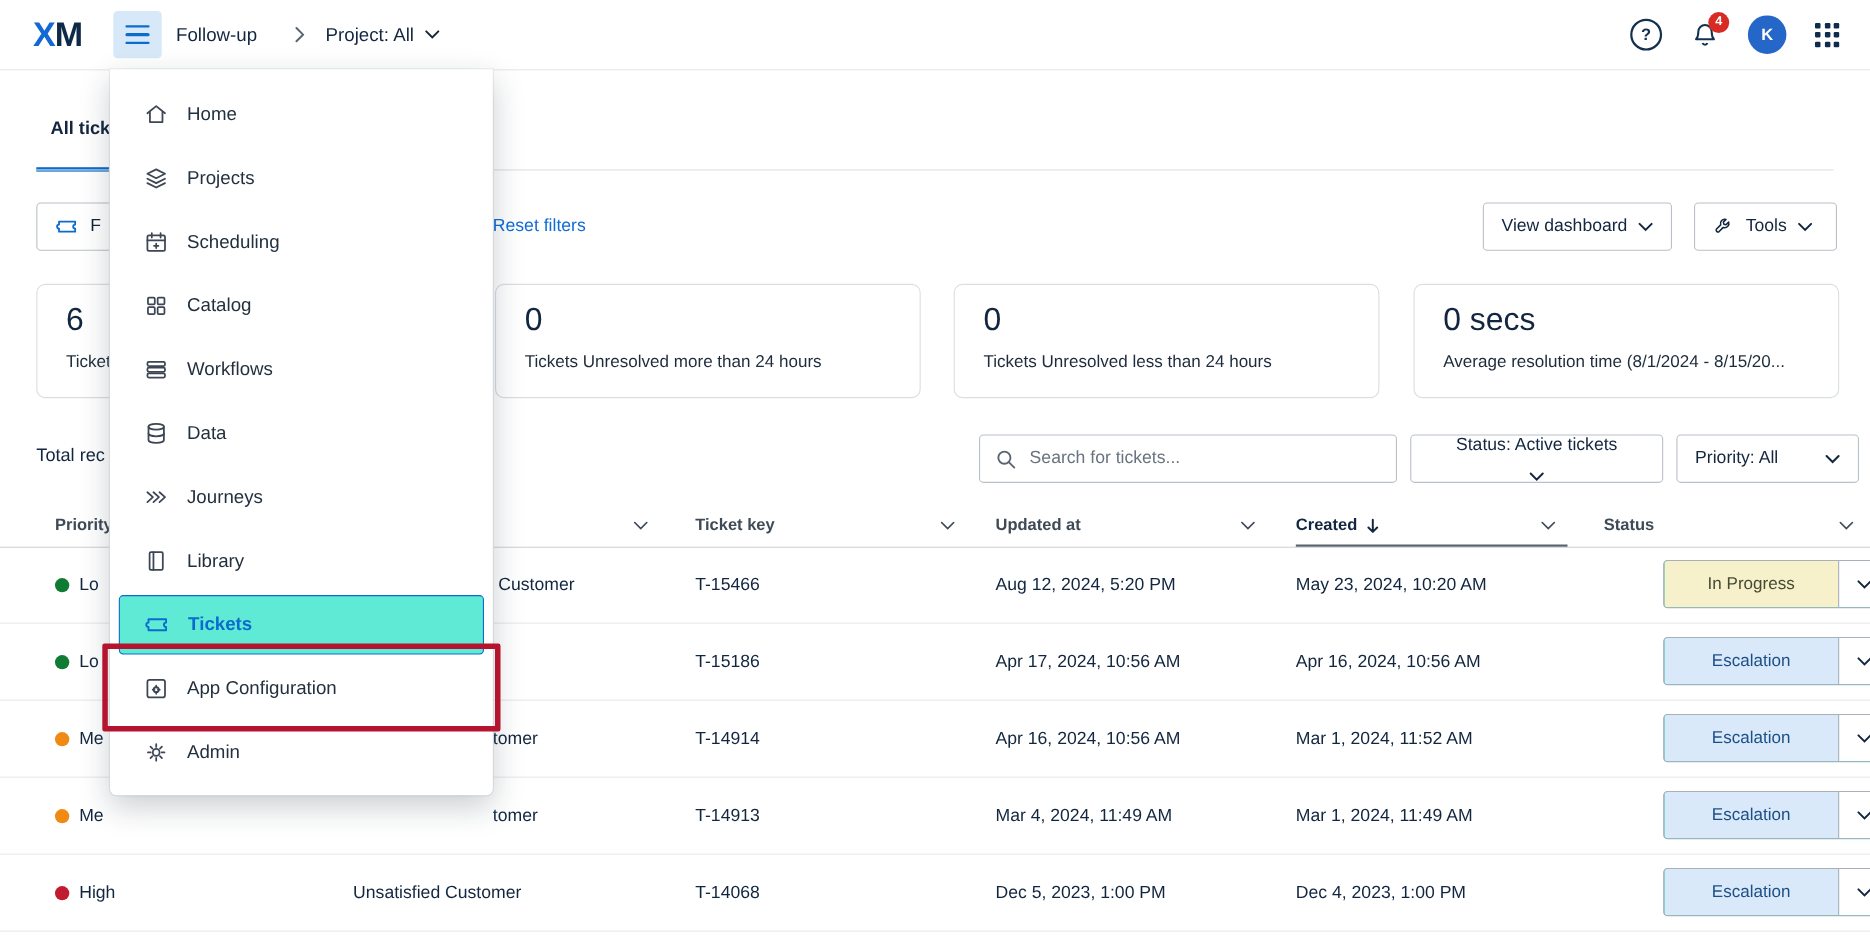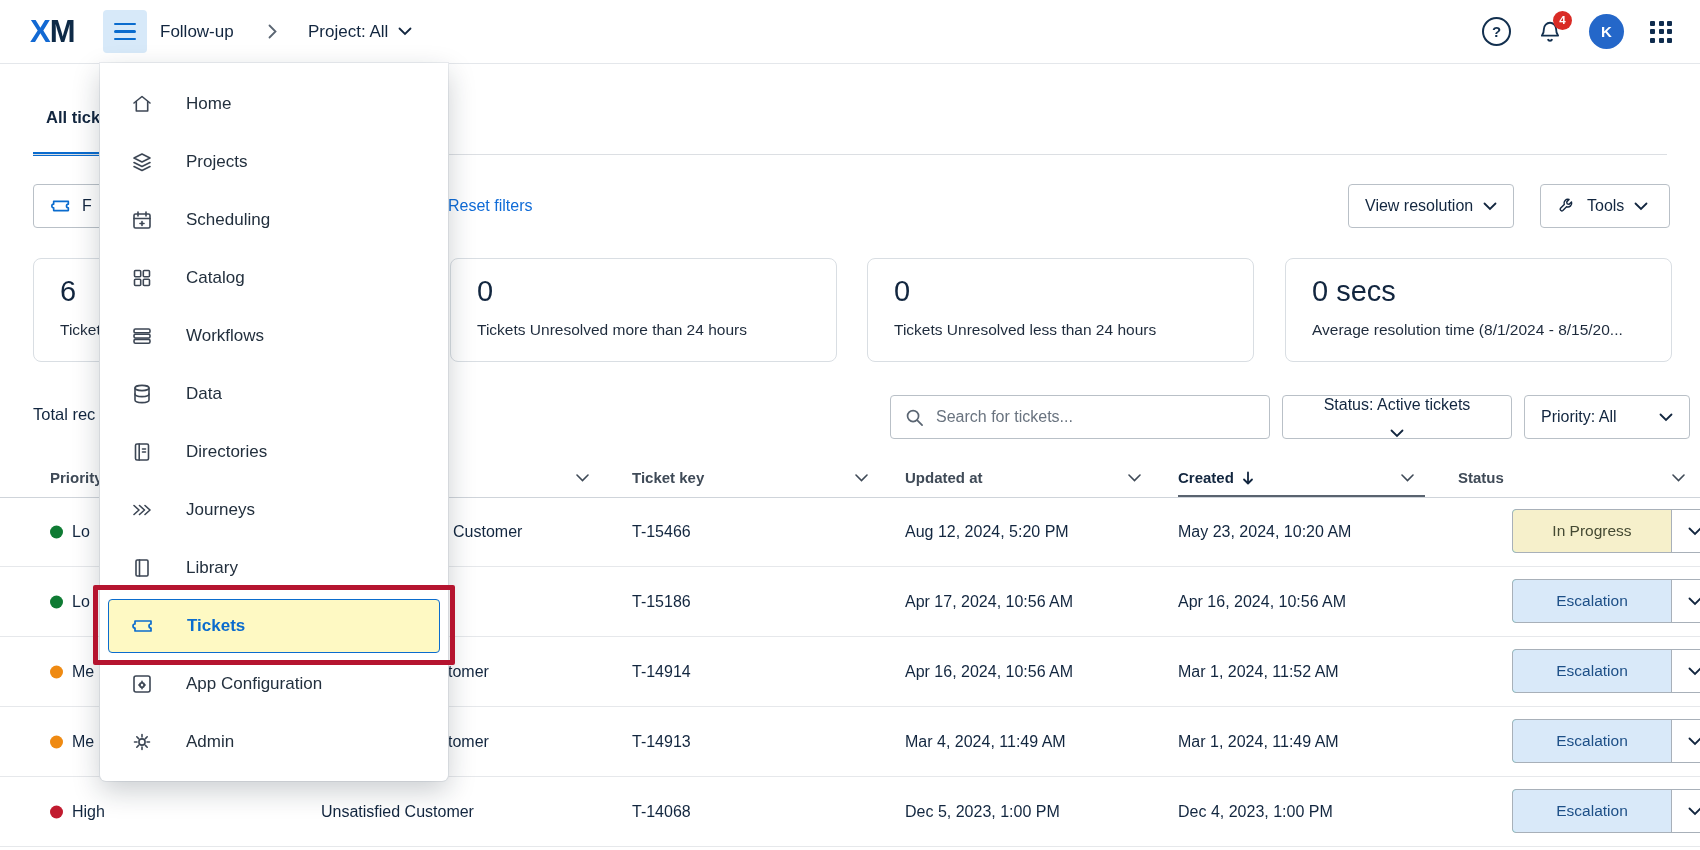--- a/index.html
+++ b/index.html
@@ -15,21 +15,21 @@
             border-bottom:1px solid #e4e7eb; background:#fff; z-index:60; }
   .logo { position:absolute; left:30px; top:14px; font-size:31px; font-weight:800; letter-spacing:-1px; cursor:pointer; }
   .logo .lx { color:#1269d3; } .logo .lm { color:#0e2a47; }
   .hamburger { position:absolute; left:103px; top:10px; width:44px; height:43px;
                background:#d7e9f9; border-radius:4px; display:flex; flex-direction:column;
                justify-content:center; gap:5px; align-items:center; cursor:pointer; }
   .hamburger span { width:22px; height:2.5px; background:#0b6cce; border-radius:2px; }
   .crumb { position:absolute; top:0; height:63px; display:flex; align-items:center; font-size:17px; color:#12263f; cursor:pointer; }
   .crumb-section { left:160px; }
   .crumb-sep { position:absolute; left:268px; top:24px; }
-  .crumb-project { left:308px; gap:10px; }
+  .crumb-project { left:296px; gap:10px; }
   .tb-right { position:absolute; right:28px; top:0; height:63px; display:flex; align-items:center; gap:26px; }
   .help-circle { width:25px; height:25px; border:2px solid #13304f; border-radius:50%;
                  display:flex; align-items:center; justify-content:center; font-size:15px; font-weight:700; color:#13304f; cursor:pointer; }
   .bell-wrap { position:relative; cursor:pointer; }
   .nbadge { position:absolute; top:-8px; right:-9px; min-width:19px; height:19px; background:#d92b25;
             color:#fff; font-size:11.5px; font-weight:700; border-radius:10px;
             display:flex; align-items:center; justify-content:center; }
   .avatar { width:35px; height:35px; border-radius:50%; background:#2467c9; color:#fff;
             display:flex; align-items:center; justify-content:center; font-size:15px; font-weight:700; cursor:pointer; }
   .waffle { display:grid; grid-template-columns:repeat(3,5px); grid-gap:3.5px; cursor:pointer; }
@@ -87,24 +87,24 @@
            border-radius:4px; display:flex; overflow:hidden; background:#14b8a6; box-sizing:border-box; }
   .badge .blabel { flex:1; display:flex; align-items:center; justify-content:center; font-size:15.5px; cursor:pointer; }
   .badge .caret-seg { width:45px; border-left:1px solid #a8b0b9; display:flex; align-items:center;
                       justify-content:center; background:#fff; cursor:pointer; }
   .badge.yellow .blabel { background:#f6f0cb; color:#454a33; }
   .badge.blue .blabel { background:#d9e9f9; color:#1d4f87; }
 
   
   .menu { position:absolute; left:100px; top:63px; width:348px; padding:12px 0 10px 0; background:#fff;
           border-radius:0 0 6px 6px; box-shadow:0 10px 28px rgba(20,30,45,.22), 0 0 0 1px #edeff2; z-index:70; }
-  .mitem { position:relative; height:58px; display:flex; align-items:center; gap:32px; padding-left:30px;
+  .mitem { position:relative; height:58px; display:flex; align-items:center; gap:16px; padding-left:30px;
            font-size:17px; color:#23303e; cursor:pointer; box-sizing:border-box; }
   .mitem svg { stroke:#3c4654; }
-  .mitem.active { margin:2px 8px; height:54px; padding-left:22px; background:#fef9c3;
+  .mitem.active { margin:2px 8px; height:54px; padding-left:22px; background:#5eead4;
                   border:1.5px solid #0b6cce; border-radius:4px; color:#0b6cce; font-weight:700; }
   .mitem.active svg { stroke:#0b6cce; }
   .annotation { position:absolute; left:-7px; top:522px; width:352px; height:70px;
                 border:5px solid #b5142f; border-radius:2px; pointer-events:none; z-index:5; }
 </style>
 </head>
 <body>
 
 <div class="content">
 
@@ -115,21 +115,21 @@
   <div class="btn filters-btn">
     <svg width="22" height="22" viewBox="0 0 24 24" fill="none" stroke="#0b6cce" stroke-width="1.8" stroke-linejoin="round">
         <path d="M4 7 H20 V10 A2 2 0 0 0 20 14 V17 H4 V14 A2 2 0 0 1 4 10 Z"></path>
       </svg>
     <span>F</span>
   </div>
 
   <span class="reset-link">Reset filters</span>
 
   <div class="btn viewdash-btn">
-    <span>View resolution</span>
+    <span>View dashboard</span>
     <svg width="14" height="9" viewBox="0 0 14 9" fill="none" stroke="#12263f" stroke-width="1.8" stroke-linecap="round">
         <path d="M1.5 1.5 L7 7 L12.5 1.5"></path>
       </svg>
   </div>
 
   <div class="btn tools-btn">
     <svg width="20" height="20" viewBox="0 0 24 24" fill="none" stroke="#12263f" stroke-width="1.7" stroke-linejoin="round">
         <path d="M14.5 4.2 a4.6 4.6 0 0 0 -5.8 5.9 L4.2 14.6 a2 2 0 0 0 2.8 2.8 l4.5 -4.5 a4.6 4.6 0 0 0 5.9 -5.8 l-2.9 2.9 -2.3 -0.6 -0.6 -2.3 Z"></path>
       </svg>
     <span>Tools</span>
@@ -392,28 +392,20 @@
 
   <div class="mitem">
     <svg width="24" height="24" viewBox="0 0 24 24" fill="none" stroke-width="1.6" stroke-linecap="round">
         <ellipse cx="12" cy="6" rx="7" ry="2.6"></ellipse>
         <path d="M5 6 V18 c0 1.45 3.1 2.6 7 2.6 s7 -1.15 7 -2.6 V6"></path>
         <path d="M5 12 c0 1.45 3.1 2.6 7 2.6 s7 -1.15 7 -2.6"></path>
       </svg>
     <span>Data</span>
   </div>
 
-  <div class="mitem">
-    <svg width="24" height="24" viewBox="0 0 24 24" fill="none" stroke-width="1.6" stroke-linecap="round" stroke-linejoin="round">
-        <rect x="5.5" y="4" width="13" height="16" rx="1.5"></rect>
-        <path d="M9.2 4 V20"></path>
-        <path d="M12.5 9 H15.5 M12.5 12 H15.5"></path>
-      </svg>
-    <span>Directories</span>
-  </div>
 
   <div class="mitem">
     <svg width="24" height="24" viewBox="0 0 24 24" fill="none" stroke-width="1.6" stroke-linecap="round" stroke-linejoin="round">
         <path d="M4 7.5 L9 12 L4 16.5"></path>
         <path d="M9.5 7.5 L14.5 12 L9.5 16.5"></path>
         <path d="M15 7.5 L20 12 L15 16.5"></path>
       </svg>
     <span>Journeys</span>
   </div>
 

